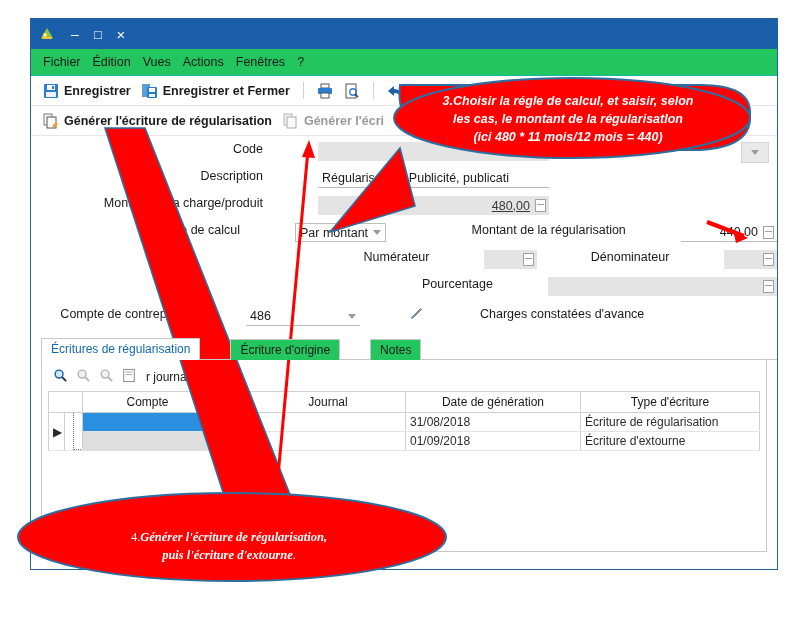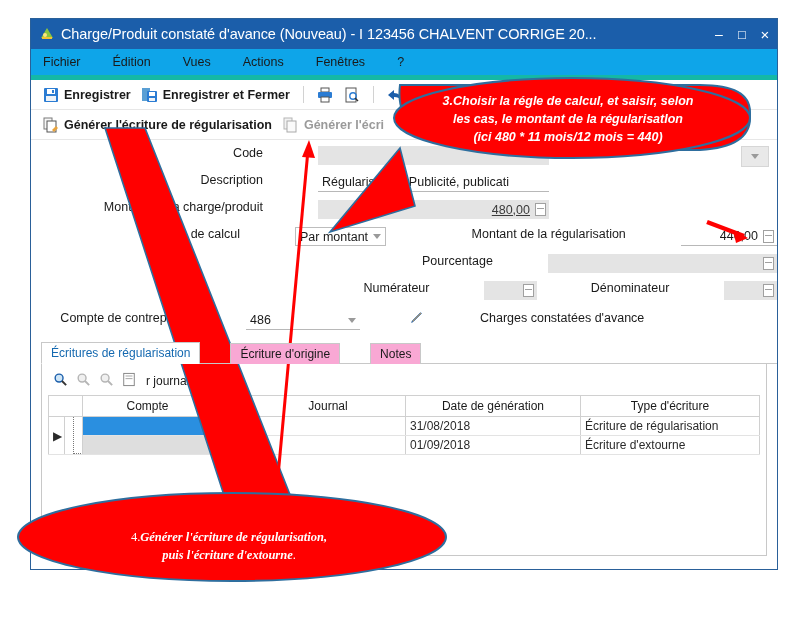--- a/index.html
+++ b/index.html
@@ -65,26 +65,26 @@
     text-align: center;
     cursor: default;
   }
   .win-btn.min::after { content: "\2013"; font-size: 14px; }
   .win-btn.max::after { content: "\25A1"; font-size: 13px; }
   .win-btn.close::after { content: "\00D7"; font-size: 15px; }
 
   
   #menu-bar {
     height: 26px;
-    background: #0ea5e9;
-    border-bottom: 5px solid #14b8a6;
+    background: #22c55e;
+    border-bottom: 1px solid #14b8a6;
     display: flex;
     align-items: center;
     padding-left: 12px;
-    gap: 32px;
+    gap: 12px;
   }
   .menu-item {
     font-size: 12.5px;
     color: #1a1a1a;
     cursor: default;
   }
 
   
   .toolbar {
     height: 29px;
@@ -190,21 +190,21 @@
     border-bottom: 1px solid #c8c8c8;
     position: relative;
     z-index: 1;
     gap: 28px;
   }
   .tab {
     font-size: 12px;
     padding: 3px 9px 3px 9px;
     border: 1px solid #c8c8c8;
     border-bottom: none;
-    background: #f9a8d4;
+    background: #22c55e;
     color: #1a1a1a;
     margin-right: 2px;
     cursor: default;
     position: relative;
     top: 1px;
   }
   .tab.active {
     background: #ffffff;
     color: #1569b0;
     border-bottom: 1px solid #ffffff;
@@ -319,21 +319,20 @@
 <div id="app-window">
 
   <div id="title-bar">
     <span id="app-icon">
       <svg width="16" height="16" viewBox="0 0 16 16">
         <path d="M2 12 L8 2 L14 12 Z" fill="#8cc63f"></path>
         <path d="M3 13 L13 13 L13 11 L3 11 Z" fill="#f2c230"></path>
         <circle cx="6" cy="9" r="2" fill="#ffe680"></circle>
       </svg>
     </span>
-    <span id="title-text">Charge/Produit constaté d'avance (Nouveau) - I 123456 CHALVENT CORRIGE 20...</span>
     <span class="win-btns">
       <span class="win-btn min"></span>
       <span class="win-btn max"></span>
       <span class="win-btn close"></span>
     </span>
   </div>
 
   <div id="menu-bar">
     <span class="menu-item">Fichier</span>
     <span class="menu-item">Édition</span>
@@ -449,36 +448,36 @@
       </span>
       <span class="lbl" style="width:222px">Montant de la régularisation</span>
       <span class="fld editable numeric" style="width:106px;color:#1a1a1a;border-bottom:1px solid #b8b8b8">
         <span>440,00</span>
         <span class="spin-glyph"></span>
       </span>
     </div>
 
     <div class="form-row">
       <span style="width:364px"></span>
-      <span class="lbl" style="width:98px">Pourcentage</span>
-      <span class="fld readonly numeric" style="width:250px">
-        <span></span>
-        <span class="spin-glyph"></span>
-      </span>
-    </div>
-
-    <div class="form-row">
-      <span style="width:364px"></span>
       <span class="lbl" style="width:98px">Numérateur</span>
       <span class="fld readonly numeric" style="width:66px">
         <span></span>
         <span class="spin-glyph"></span>
       </span>
       <span class="lbl" style="width:118px">Dénominateur</span>
       <span class="fld readonly numeric" style="width:66px">
+        <span></span>
+        <span class="spin-glyph"></span>
+      </span>
+    </div>
+
+    <div class="form-row">
+      <span style="width:364px"></span>
+      <span class="lbl" style="width:98px">Pourcentage</span>
+      <span class="fld readonly numeric" style="width:250px">
         <span></span>
         <span class="spin-glyph"></span>
       </span>
     </div>
 
     <div class="form-row" style="margin-top:6px">
       <span class="lbl" style="width:168px">Compte de contrepartie</span>
       <span class="fld editable" style="width:114px;color:#1a1a1a;justify-content:space-between">
         <span>486</span>
         <span class="caret"></span>

